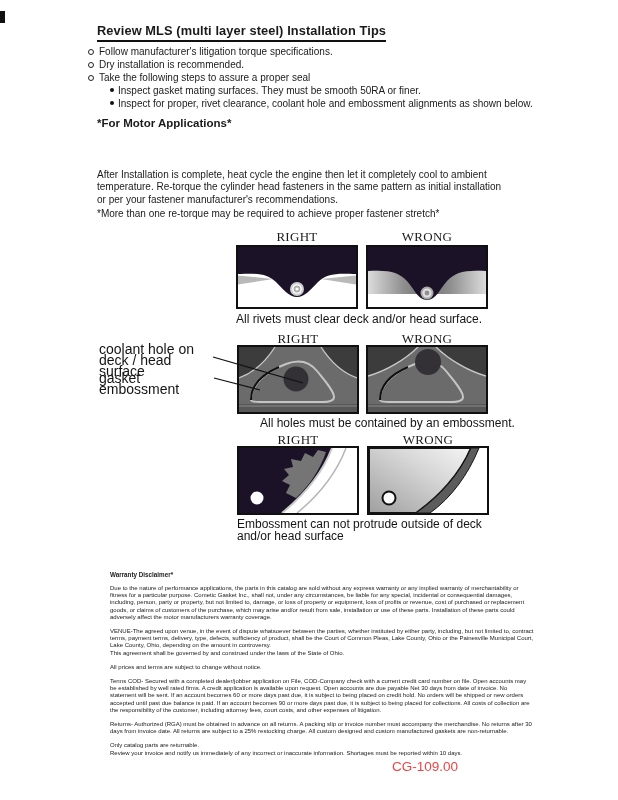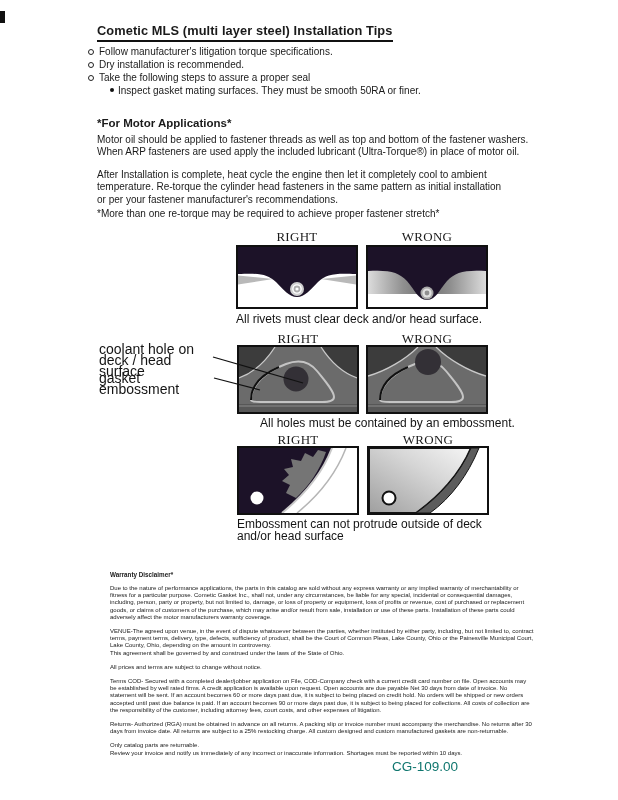--- a/index.html
+++ b/index.html
@@ -30,54 +30,56 @@
   .p2{top:169px;}
   .pnote{top:208px;}
   .dlabel{font-size:13px;letter-spacing:.3px;color:#1c1c1c;text-align:center;width:122px;font-family:Liberation Serif, serif;}
   .panel{border:2px solid #101010;background:#fff;}
   .panel svg{display:block;}
   .caption{font-size:12px;line-height:12px;color:#141414;}
   .sidelabel{font-size:14px;line-height:11px;text-align:left;color:#141414;}
   .warranty{left:110px;top:571px;width:424px;}
   .wh{font-size:6.3px;font-weight:bold;margin:0 0 7px 0;}
   .wp{font-size:6px;line-height:7.2px;margin:0 0 7px 0;white-space:pre-line;}
-  .footer{left:360px;top:759px;width:130px;text-align:center;font-size:13.5px;color:#0f766e;}
+  .footer{left:360px;top:759px;width:130px;text-align:center;font-size:13.5px;color:#ef4444;}
   .artifact{left:0;top:11px;width:5px;height:12px;background:#111;}
 </style>
 </head>
 <body>
 
 <div class="page">
 
   <div class="abs artifact"></div>
 
-  <div class="abs title">Cometic MLS (multi layer steel) Installation Tips</div>
+  <div class="abs title">Review MLS (multi layer steel) Installation Tips</div>
 
   <div class="abs bullets">
     <div class="brow">
       <span class="bmark"></span>
       <span>Follow manufacturer's litigation torque specifications.</span>
     </div>
     <div class="brow">
       <span class="bmark"></span>
       <span>Dry installation is recommended.</span>
     </div>
     <div class="brow">
       <span class="bmark"></span>
       <span>Take the following steps to assure a proper seal</span>
     </div>
     <div class="srow">
       <span class="smark"></span>
       <span>Inspect gasket mating surfaces.  They must be smooth 50RA or finer.</span>
     </div>
+    <div class="srow">
+      <span class="smark"></span>
+      <span>Inspect for proper, rivet clearance, coolant hole and embossment alignments as shown below.</span>
+    </div>
   </div>
 
   <div class="abs h2">*For Motor Applications*</div>
-  <div class="abs para p1">Motor oil should be applied to fastener threads as well as top and bottom of the fastener washers.
-When ARP fasteners are used apply the included lubricant (Ultra-Torque®) in place of motor oil.</div>
   <div class="abs para p2">After Installation is complete, heat cycle the engine then let it completely cool to ambient
 temperature. Re-torque the cylinder head fasteners in the same pattern as initial installation
 or per your fastener manufacturer's recommendations.</div>
   <div class="abs para pnote">*More than one re-torque may be required to achieve proper fastener stretch*</div>
 
   <div class="abs dlabel" style="left:236px;top:229px;">RIGHT</div>
   <div class="abs dlabel" style="left:366px;top:229px;">WRONG</div>
 
   <div class="abs panel" style="left:236px;top:245px;">
     <svg width="118" height="60" viewBox="0 0 118 60">

